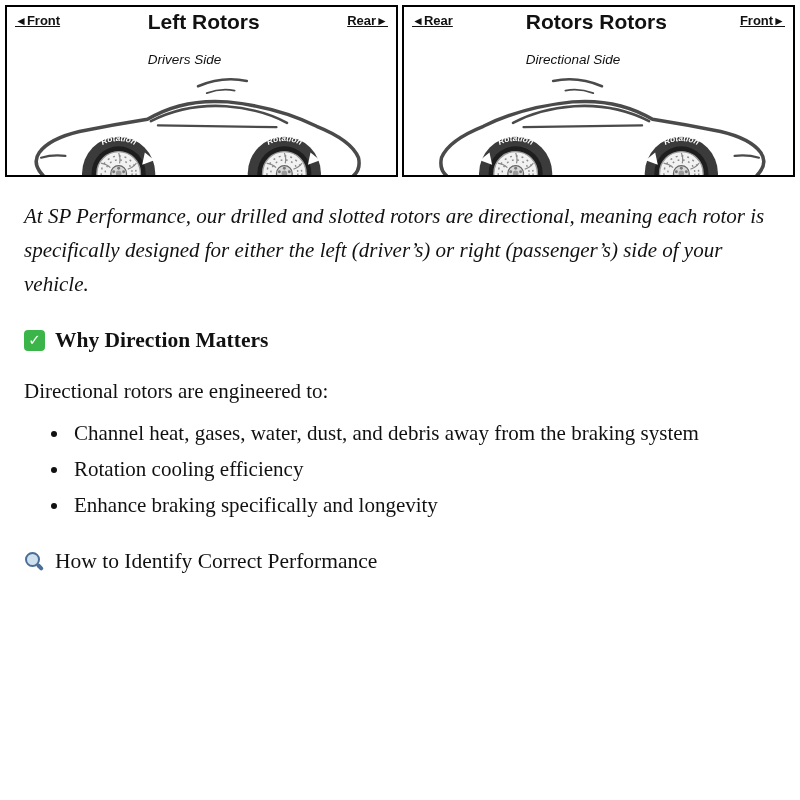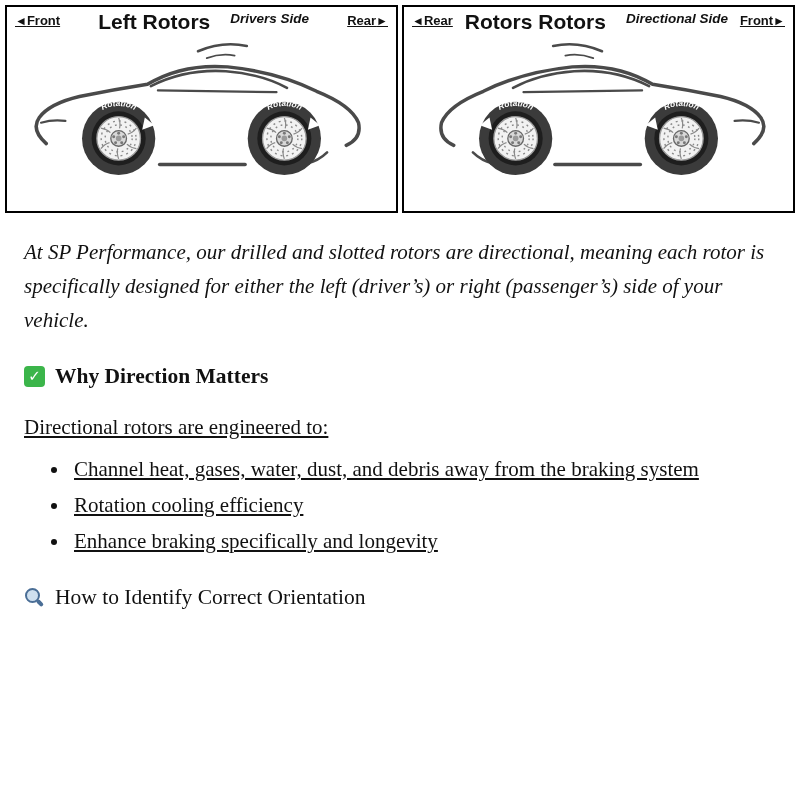--- a/index.html
+++ b/index.html
@@ -4,48 +4,48 @@
 <style>
   html,body { margin:0; padding:0; }
   body {
     width:800px; height:800px; background:#ffffff; color:#111;
     font-family:"Liberation Serif", serif; overflow:hidden;
   }
 
   
   .diagram { display:flex; gap:4px; padding:5px 5px 0 5px; }
   .panel {
-    flex:1; border:2px solid #000; height:208px; box-sizing:border-box;
+    flex:1; border:2px solid #000; height:172px; box-sizing:border-box;
     background:#fff; overflow:hidden;
   }
   .panel-header {
     display:flex; justify-content:space-between; align-items:flex-start;
     padding:4px 8px 0 8px; font-family:"Liberation Sans", sans-serif;
   }
   .dir-label {
     font-weight:bold; font-size:13px; text-decoration:underline;
     white-space:nowrap; margin-top:2px;
   }
   .dir-label .arr { font-size:12px; }
-  .panel-titles { text-align:left; display:flex; flex-direction:row;gap:20px; }
+  .panel-titles { text-align:left; display:flex; flex-direction:column;gap:20px; }
   .panel-title { font-size:21px; font-weight:bold; line-height:1.0; }
-  .panel-subtitle { font-size:13.5px; font-weight:bold; font-style:italic; }
+  .panel-subtitle { font-size:13.5px; font-weight:normal; font-style:italic; }
   .car-svg { display:block; width:100%; height:150px; margin-top:0px; }
   .rot-text { font-family:"Liberation Sans", sans-serif; font-size:9.5px; font-weight:bold; font-style:italic; fill:#ffffff; }
 
   
   .article { padding:12px 26px 0 24px; font-size:21px; line-height:1.62; }
   .intro { margin:10px 0 20px 0;font-style:italic; }
   .sec-heading {
     display:flex; align-items:center; gap:10px;
     font-size:21.5px; font-weight:bold; margin:22px 0 16px 0;
   }
   .sec-heading.normal { font-weight:normal; }
-  .lead { margin:14px 0 8px 0;text-decoration:underline; }
-  ul.bullets { margin:6px 0 18px 0; padding-left:46px;text-decoration:underline; }
+  .lead { margin:14px 0 8px 0; }
+  ul.bullets { margin:6px 0 18px 0; padding-left:46px; }
   ul.bullets li { margin:2px 0; padding-left:4px; }
 
   
   .check-icon {
     width:21px; height:21px; min-width:21px; background:#3bb54a; border-radius:4px;
     color:#fff; display:inline-flex; align-items:center; justify-content:center;
     font-size:15px; font-weight:bold; font-family:"DejaVu Sans", sans-serif;
   }
   
   .mag-icon { position:relative; width:21px; height:21px; min-width:21px; display:inline-block; }
@@ -170,17 +170,17 @@
       <li>Channel heat, gases, water, dust, and debris away from the braking system</li>
       <li>Rotation cooling efficiency</li>
       <li>Enhance braking specifically and longevity</li>
     </ul>
 
   <div class="sec-heading normal">
     <span class="mag-icon">
         <span class="lens"></span>
         <span class="handle"></span>
       </span>
-    <span>How to Identify Correct Orientation</span>
+    <span>How to Identify Correct Performance</span>
   </div>
 
 
 </div>
 
 </body></html>

